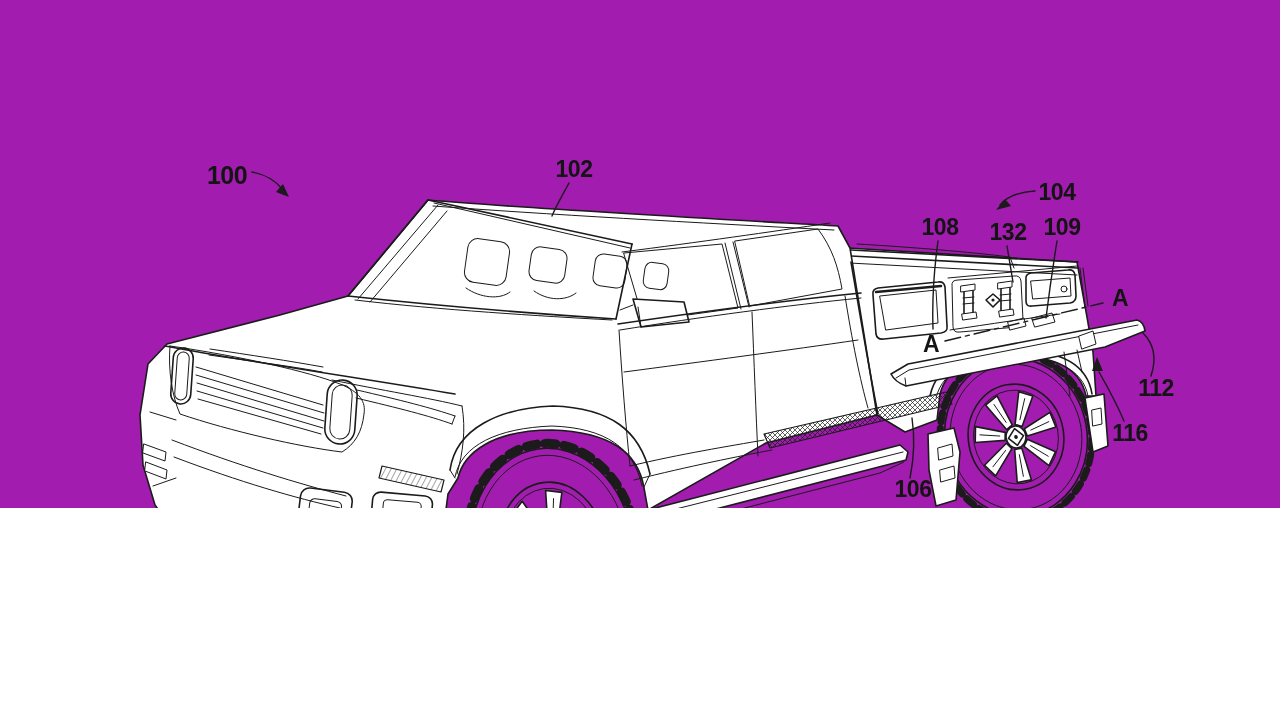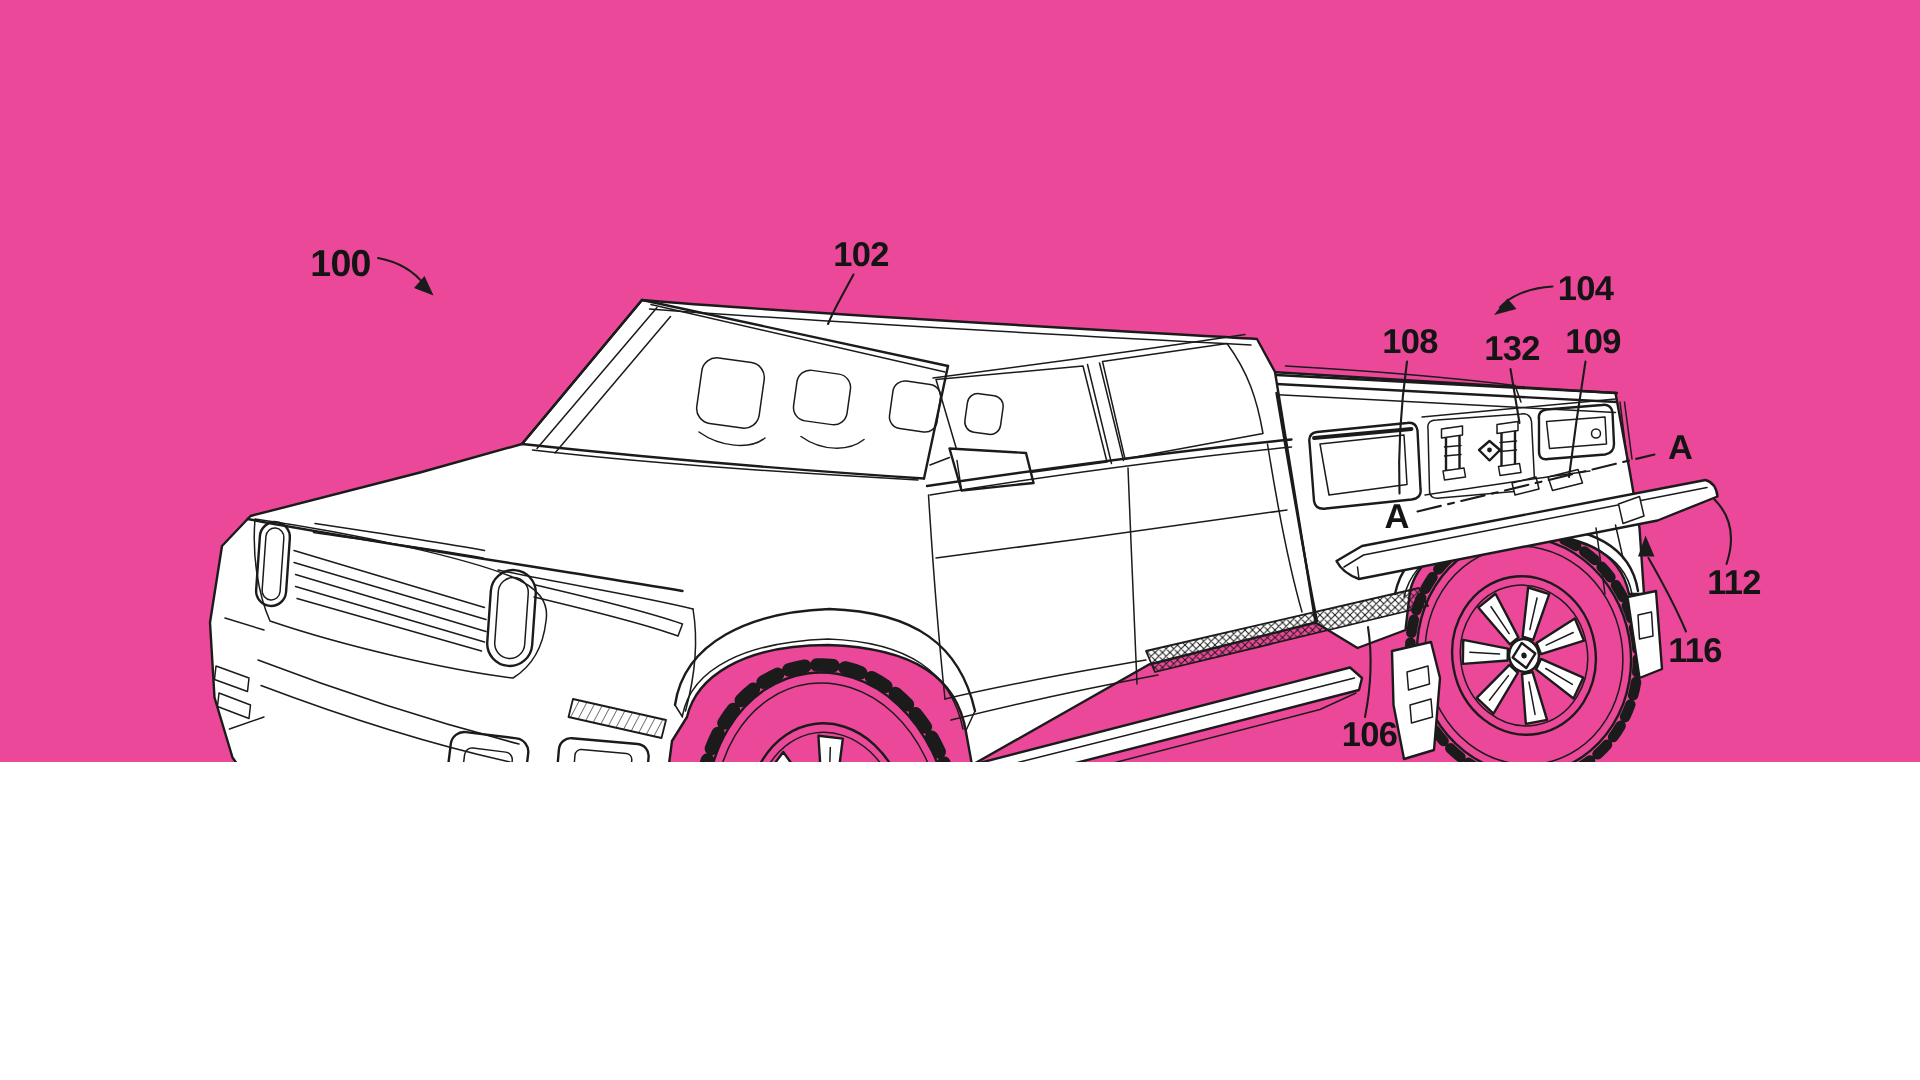--- a/index.html
+++ b/index.html
@@ -1,16 +1,16 @@
 <!DOCTYPE html>
 <html><head>
 <meta charset="utf-8">
 <style>
   html,body{margin:0;padding:0;background:#ffffff;}
-  .stage{position:relative;width:1280px;height:508px;background:#ec4899;overflow:hidden;}
+  .stage{position:relative;width:1280px;height:508px;background:#a21caf;overflow:hidden;}
   svg{position:absolute;inset:0;}
   svg *{stroke-linejoin:round;stroke-linecap:round;}
   .ln{fill:none;stroke:#1b1b1b;stroke-width:1.6px;}
   .thin{fill:none;stroke:#1b1b1b;stroke-width:1px;}
   .thick{fill:none;stroke:#1b1b1b;stroke-width:2.6px;}
   .fillshape{fill:#ffffff;stroke:#1b1b1b;stroke-width:1.6px;}
   .fillthin{fill:#ffffff;stroke:#1b1b1b;stroke-width:1px;}
   .hatchx{fill:url(#xh);stroke:#1b1b1b;stroke-width:1.2px;}
   .hatchd{fill:url(#dl);stroke:#1b1b1b;stroke-width:1.2px;}
   .wheel *{vector-effect:non-scaling-stroke;}

